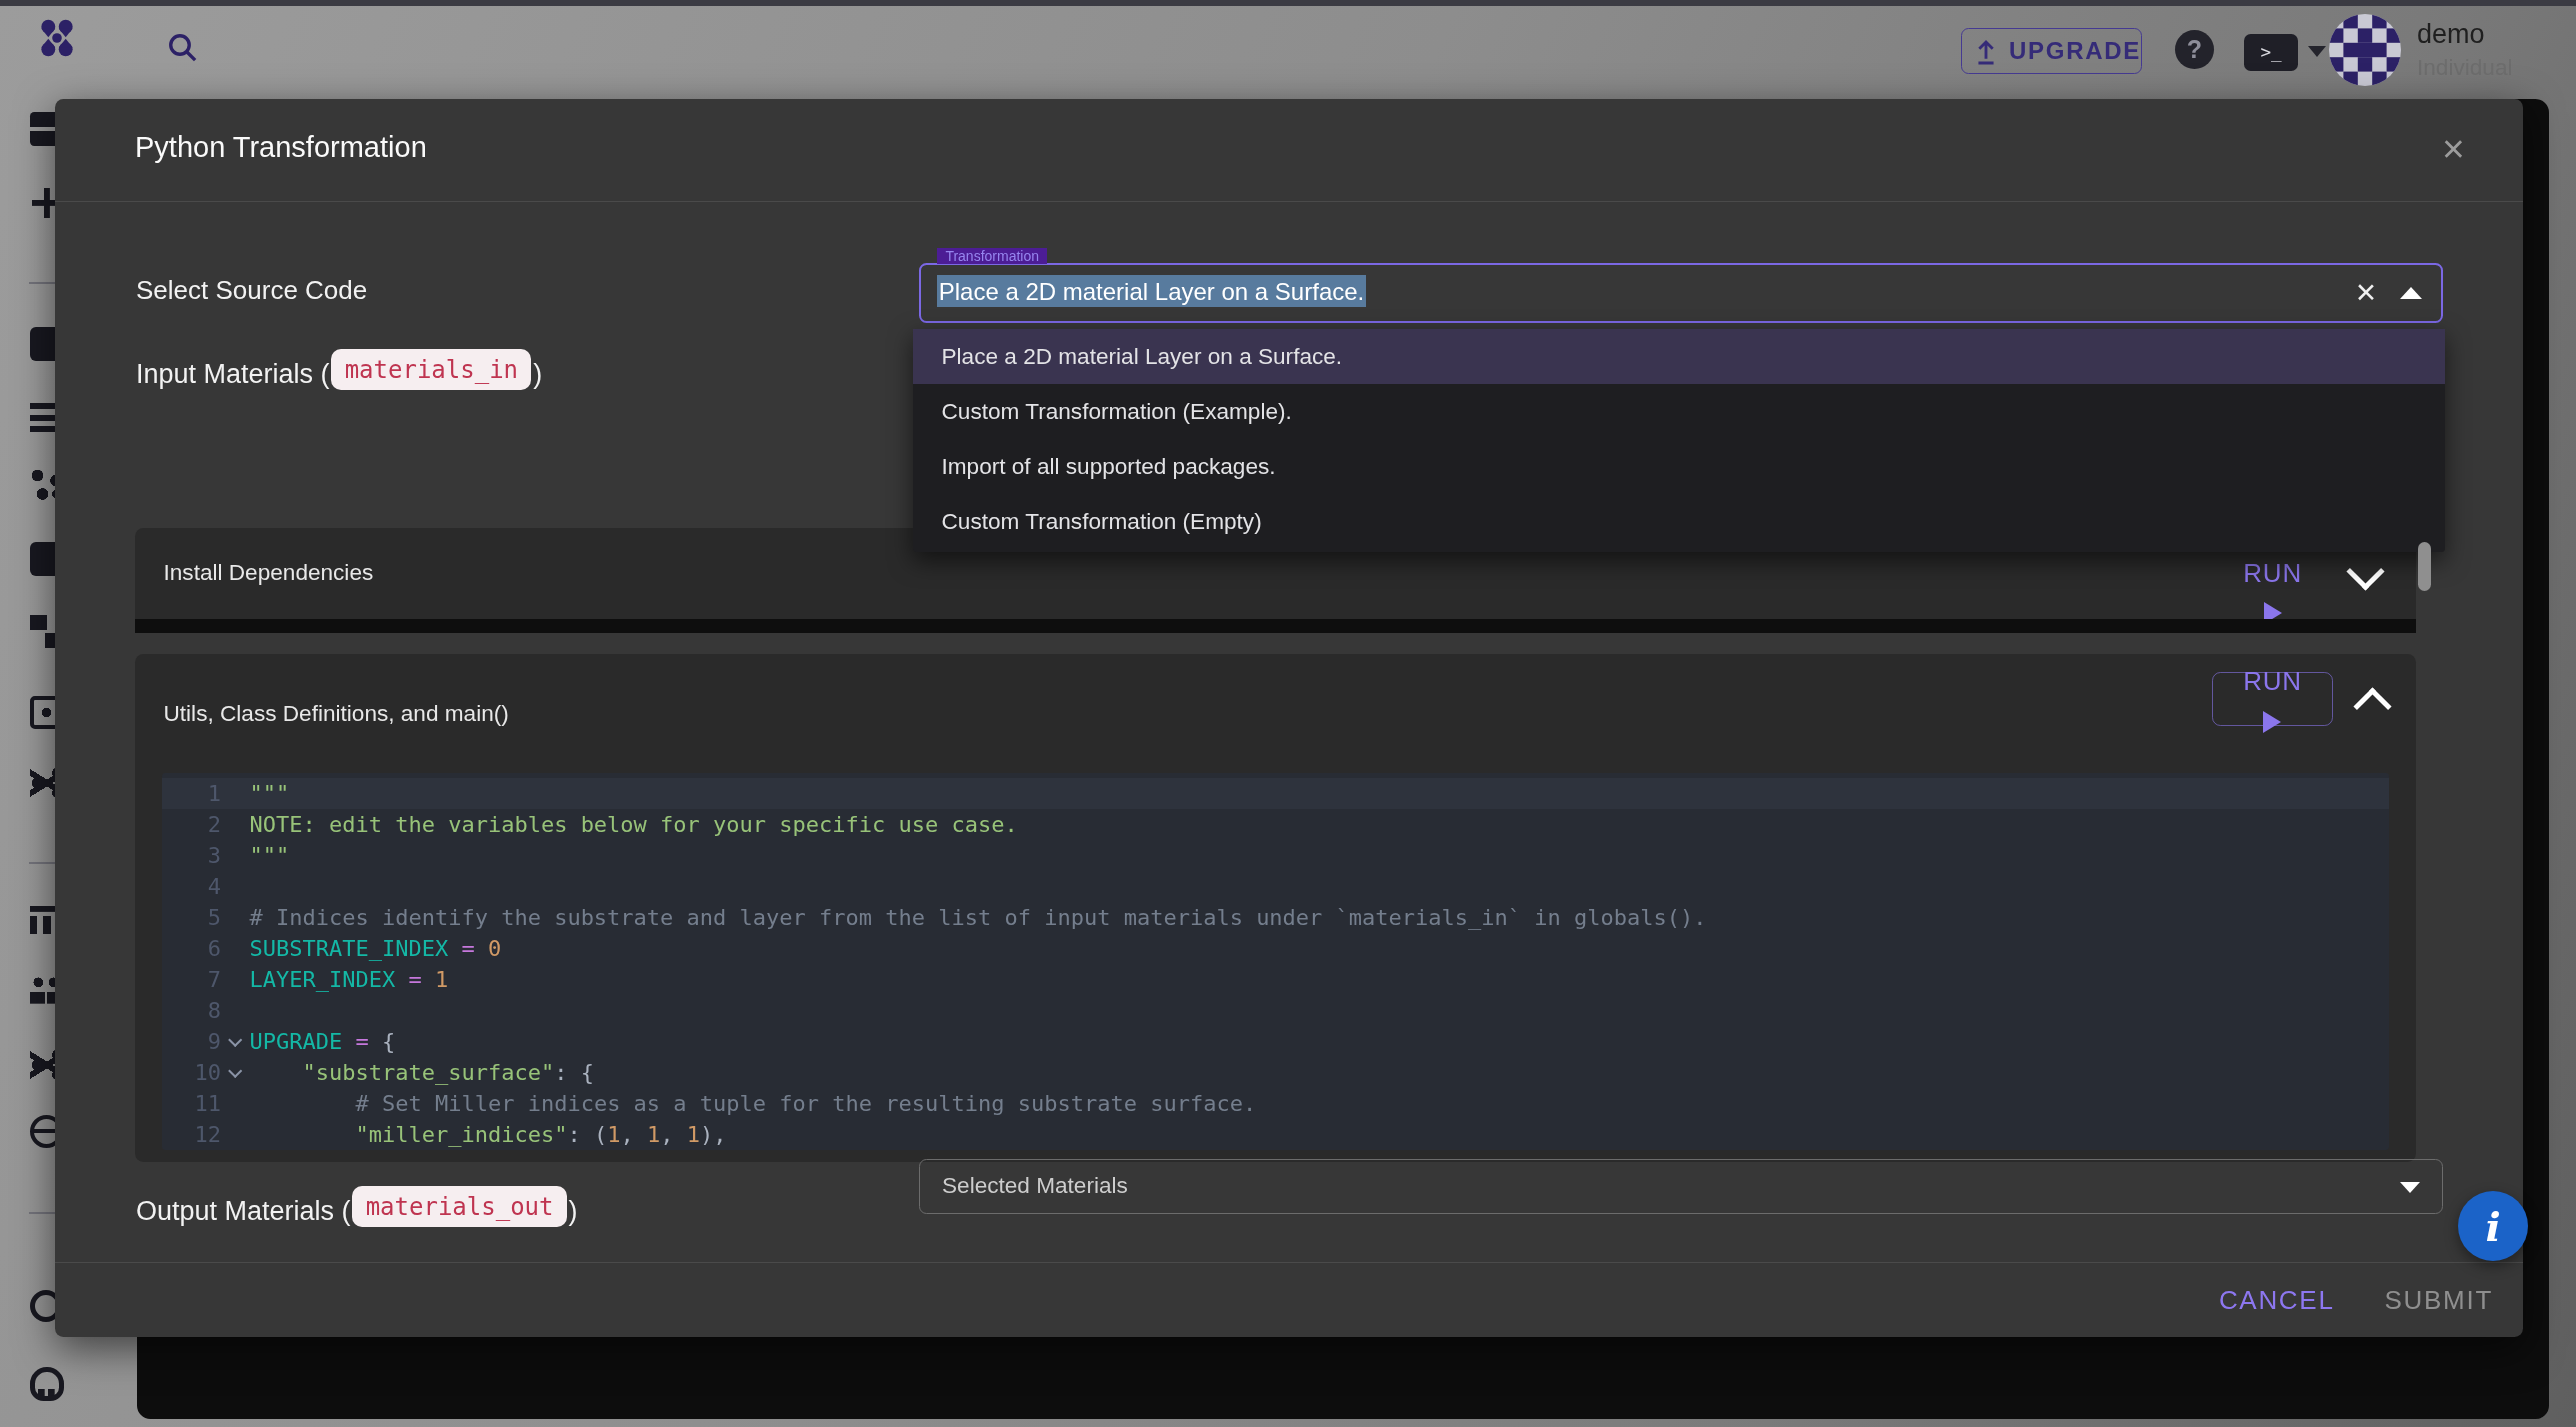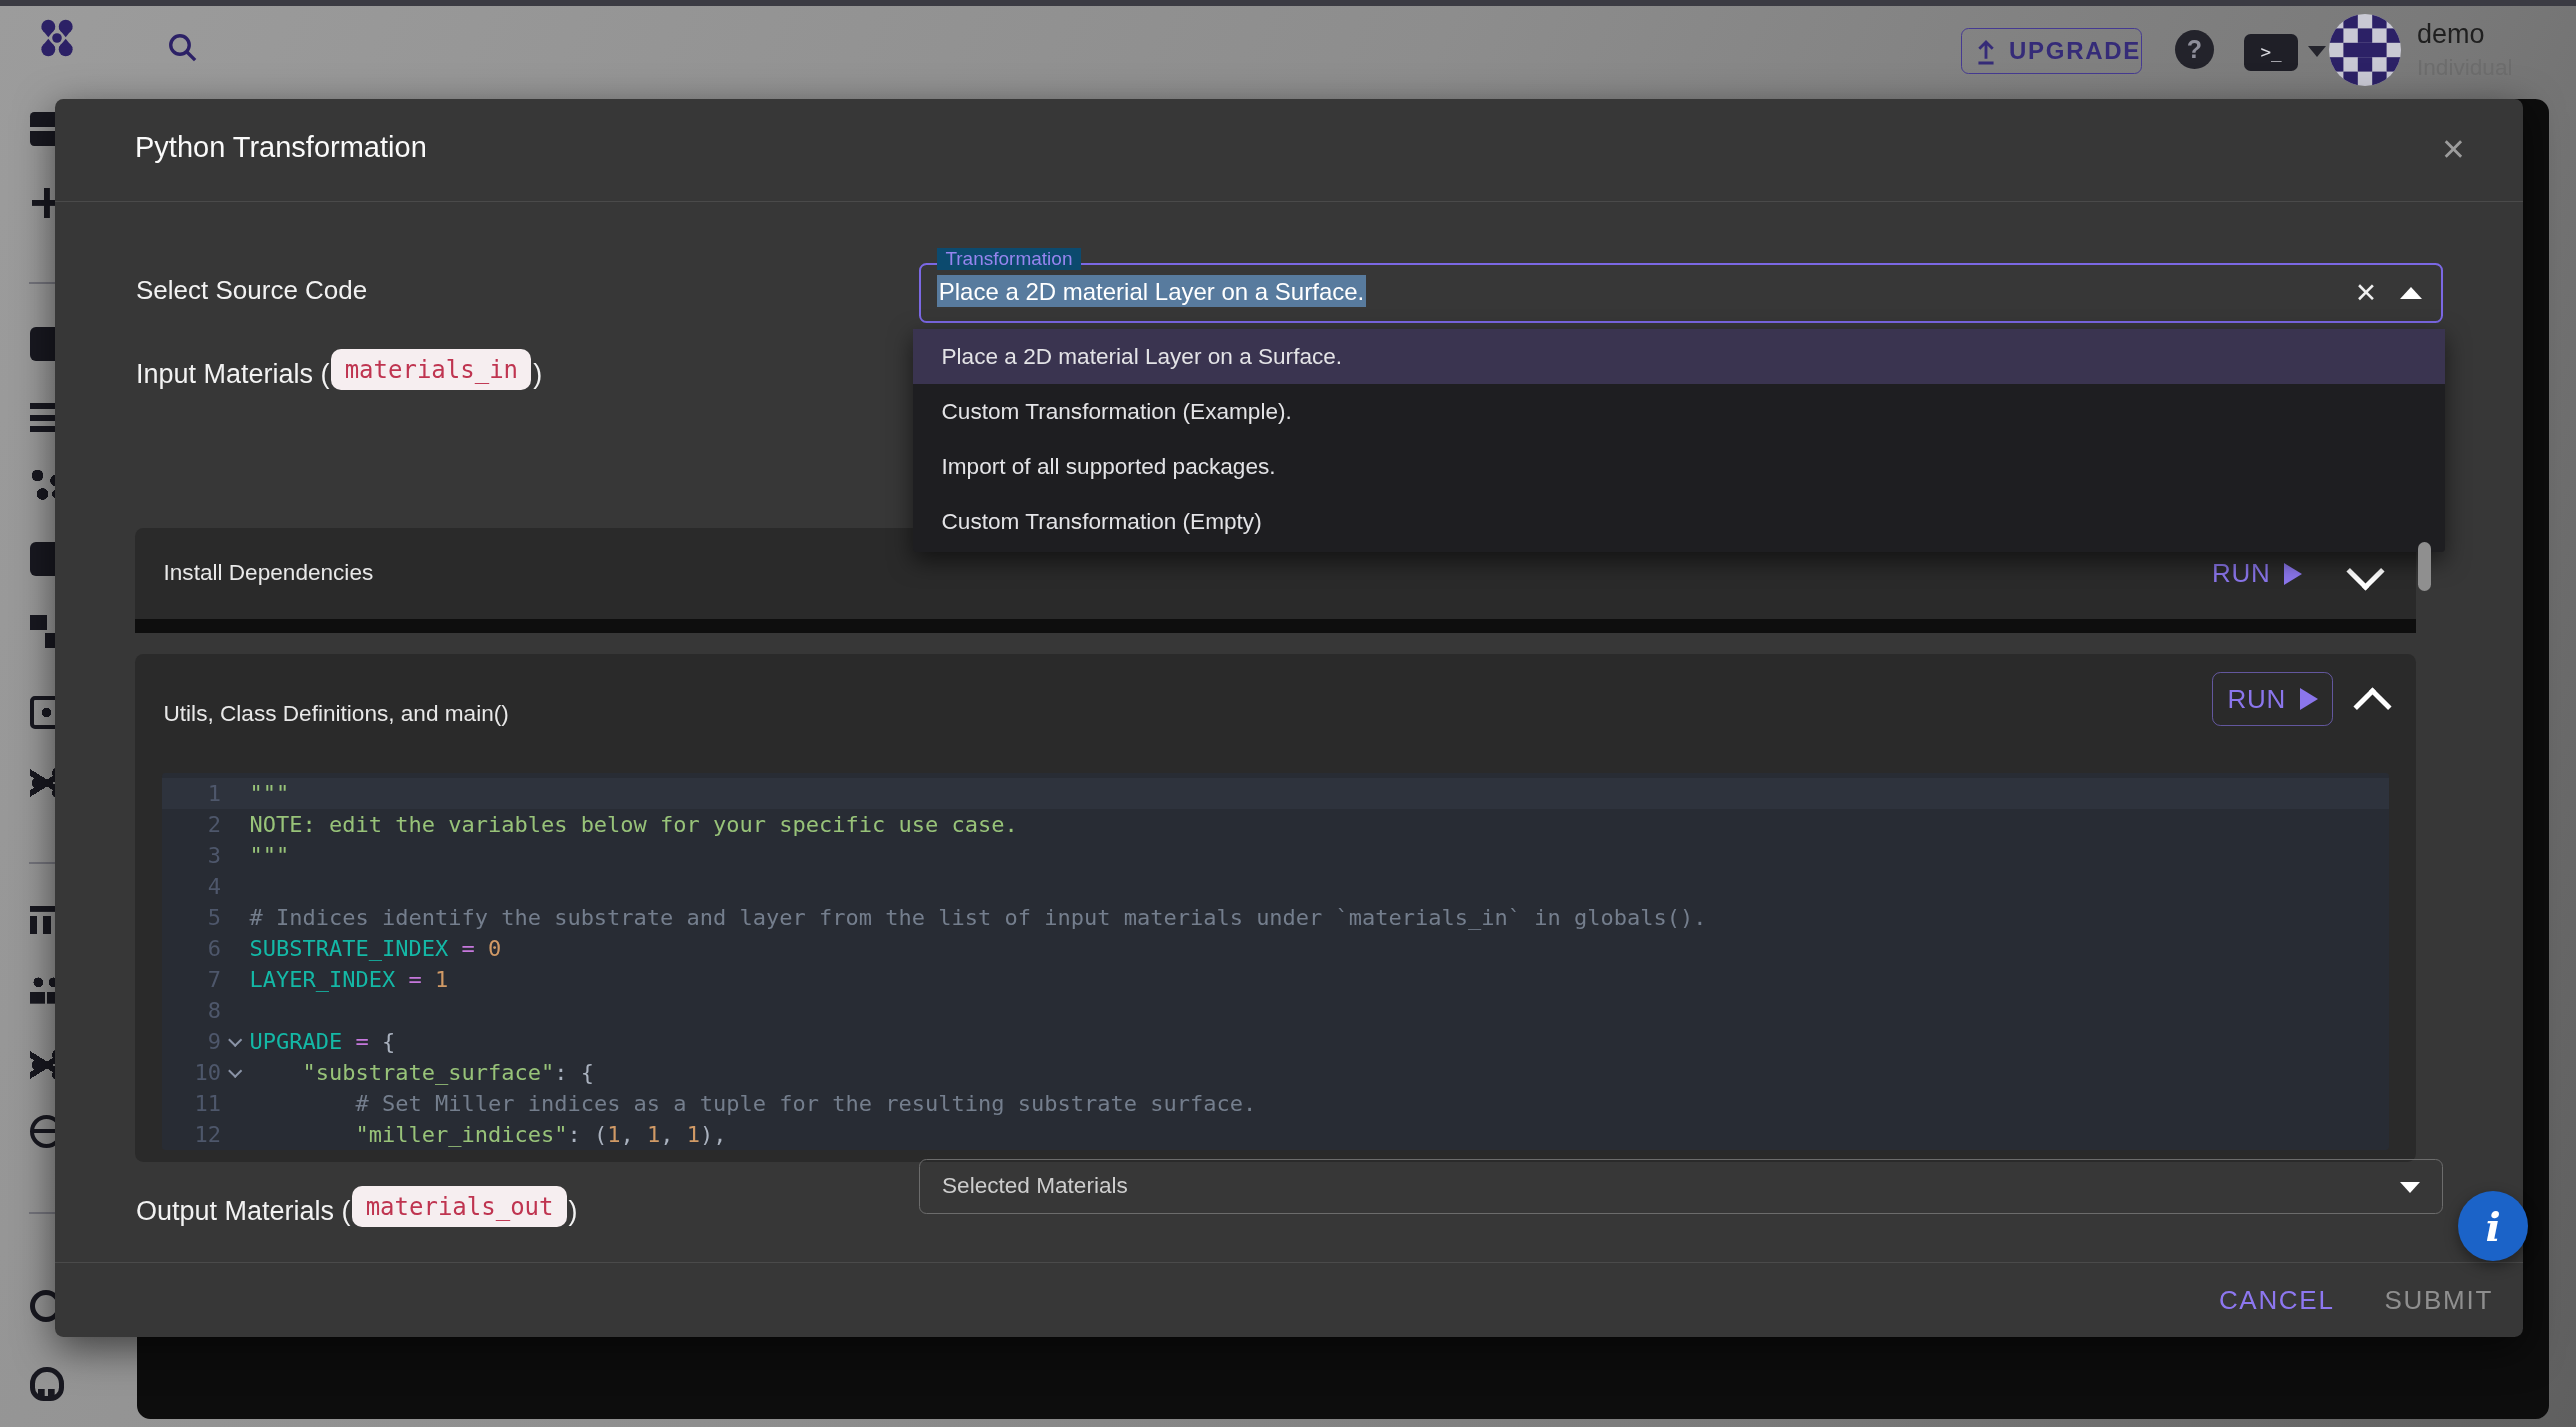--- a/index.html
+++ b/index.html
@@ -67,40 +67,40 @@
   .lbl-select-source{position:absolute;left:81px;top:176px;font-size:26px;color:#f2f2f2;}
 
   .io-line{position:absolute;left:81px;font-size:27px;color:#f2f2f2;display:flex;align-items:flex-end;}
   .io-in{top:250px;}
   .io-out{top:1067px;margin-top:20px;}
   .code-chip{display:inline-block;background:#f6eef0;color:#bf3450;font-family:"DejaVu Sans Mono",monospace;font-size:24px;
     padding:6.7px 13.4px;border-radius:10px;margin:0 1.7px;}
 
   
   .tf-field{position:absolute;left:864px;top:164px;width:1524px;height:60px;border:2.5px solid #7b68e4;border-radius:7.5px;box-sizing:border-box;}
-  .tf-label{position:absolute;left:882px;top:149px;background:#0c4a6e;padding:0 8.4px;font-size:19px;color:#9685ef;z-index:2;}
+  .tf-label{position:absolute;left:882px;top:149px;background:#4c1d95;padding:0 8.4px;font-size:14px;color:#9685ef;z-index:2;}
   .tf-value{position:absolute;left:882px;top:178px;font-size:24px;color:#ffffff;}
   .tf-value .sel{background:#587b9e;padding:2.5px 1.7px;}
   .tf-clear{position:absolute;left:2286px;top:168px;width:50px;height:50px;display:flex;align-items:center;justify-content:center;font-size:35px;color:#f0f0f0;}
   .tf-caret-up{position:absolute;left:2345px;top:188px;width:0;height:0;border-left:11px solid transparent;border-right:11px solid transparent;border-bottom:12.6px solid #fff;}
 
   
   .dd-menu{position:absolute;left:858px;top:230px;width:1532px;height:223px;background:#1e1e21;border-radius:3.4px;z-index:110;box-shadow:0 8.4px 23.5px rgba(0,0,0,.55);}
   .dd-item{height:55px;display:flex;align-items:center;padding-left:28.5px;font-size:22.6px;color:#e3e3e6;}
   .dd-item.active{background:#3a3450;}
 
   
   .panel{position:absolute;left:80px;width:2281px;background:#2a2a2a;}
   .panel-install{top:429px;height:91px;border-radius:8.4px 8.4px 0 0;}
   .black-strip{position:absolute;left:80px;top:520px;width:2281px;height:14.3px;background:#0e0e0e;}
   .panel-utils{top:555px;height:508px;border-radius:8.4px;}
   .panel-title{position:absolute;left:28.5px;font-size:22.6px;color:#e8e8e8;}
   .pt-install{top:32px;}
   .pt-utils{top:47px;}
-  .run-label{color:#8b76ec;font-size:26px;font-weight:500;letter-spacing:0.8px;display:flex;align-items:center;gap:13.4px;}
+  .run-label{color:#8b76ec;font-size:26px;font-weight:500;letter-spacing:0.8px;display:flex;align-items:center;gap:13.4px;flex-direction:column;}
   .play-tri{width:0;height:0;border-top:11.7px solid transparent;border-bottom:11.7px solid transparent;border-left:18.4px solid #8b76ec;}
   .run1{position:absolute;right:114px;top:30px;}
   .chev{width:22px;height:22px;border-right:5px solid #fff;border-bottom:5px solid #fff;}
   .chev-down{transform:rotate(45deg);}
   .chev-up{transform:rotate(225deg);}
   .chev1{position:absolute;right:37px;top:30px;}
   .run2-btn{position:absolute;left:2077px;top:18.4px;width:119px;height:52px;border:1.7px solid rgba(139,118,236,.6);border-radius:8.4px;
     display:flex;align-items:center;justify-content:center;}
   .chev2{position:absolute;left:2224px;top:39px;}
 

